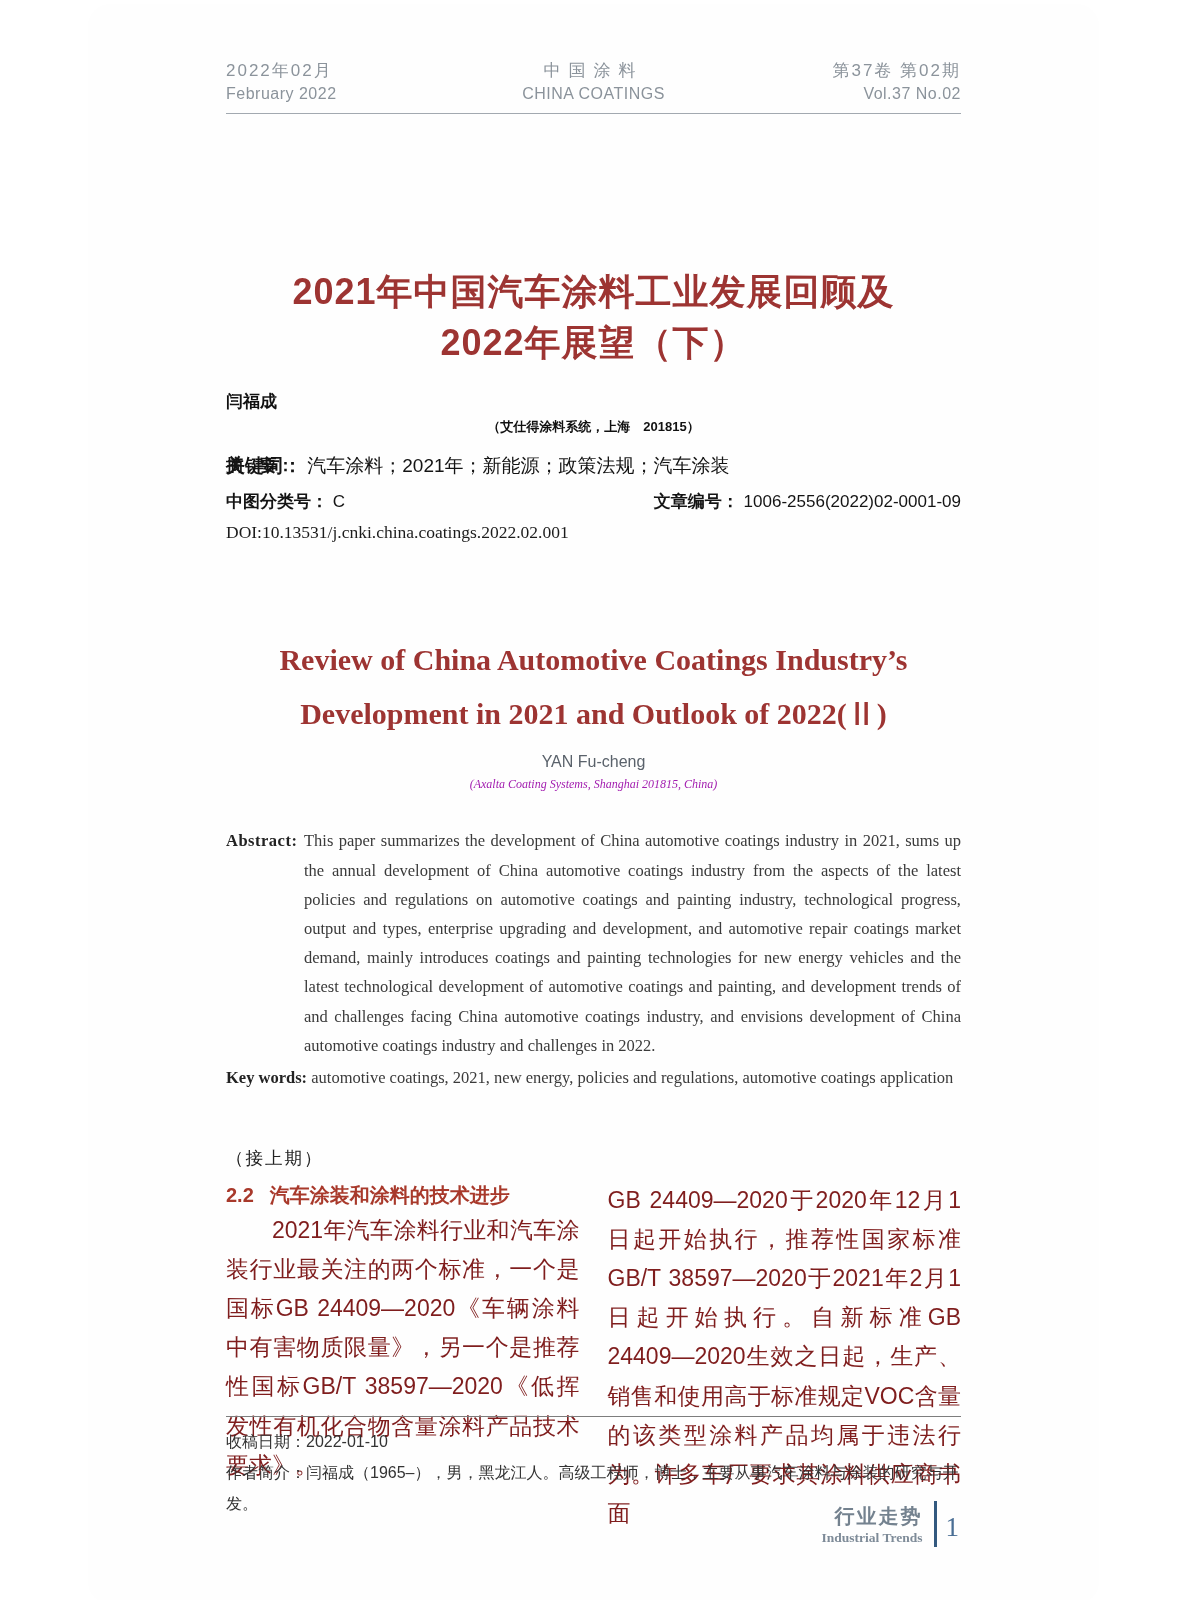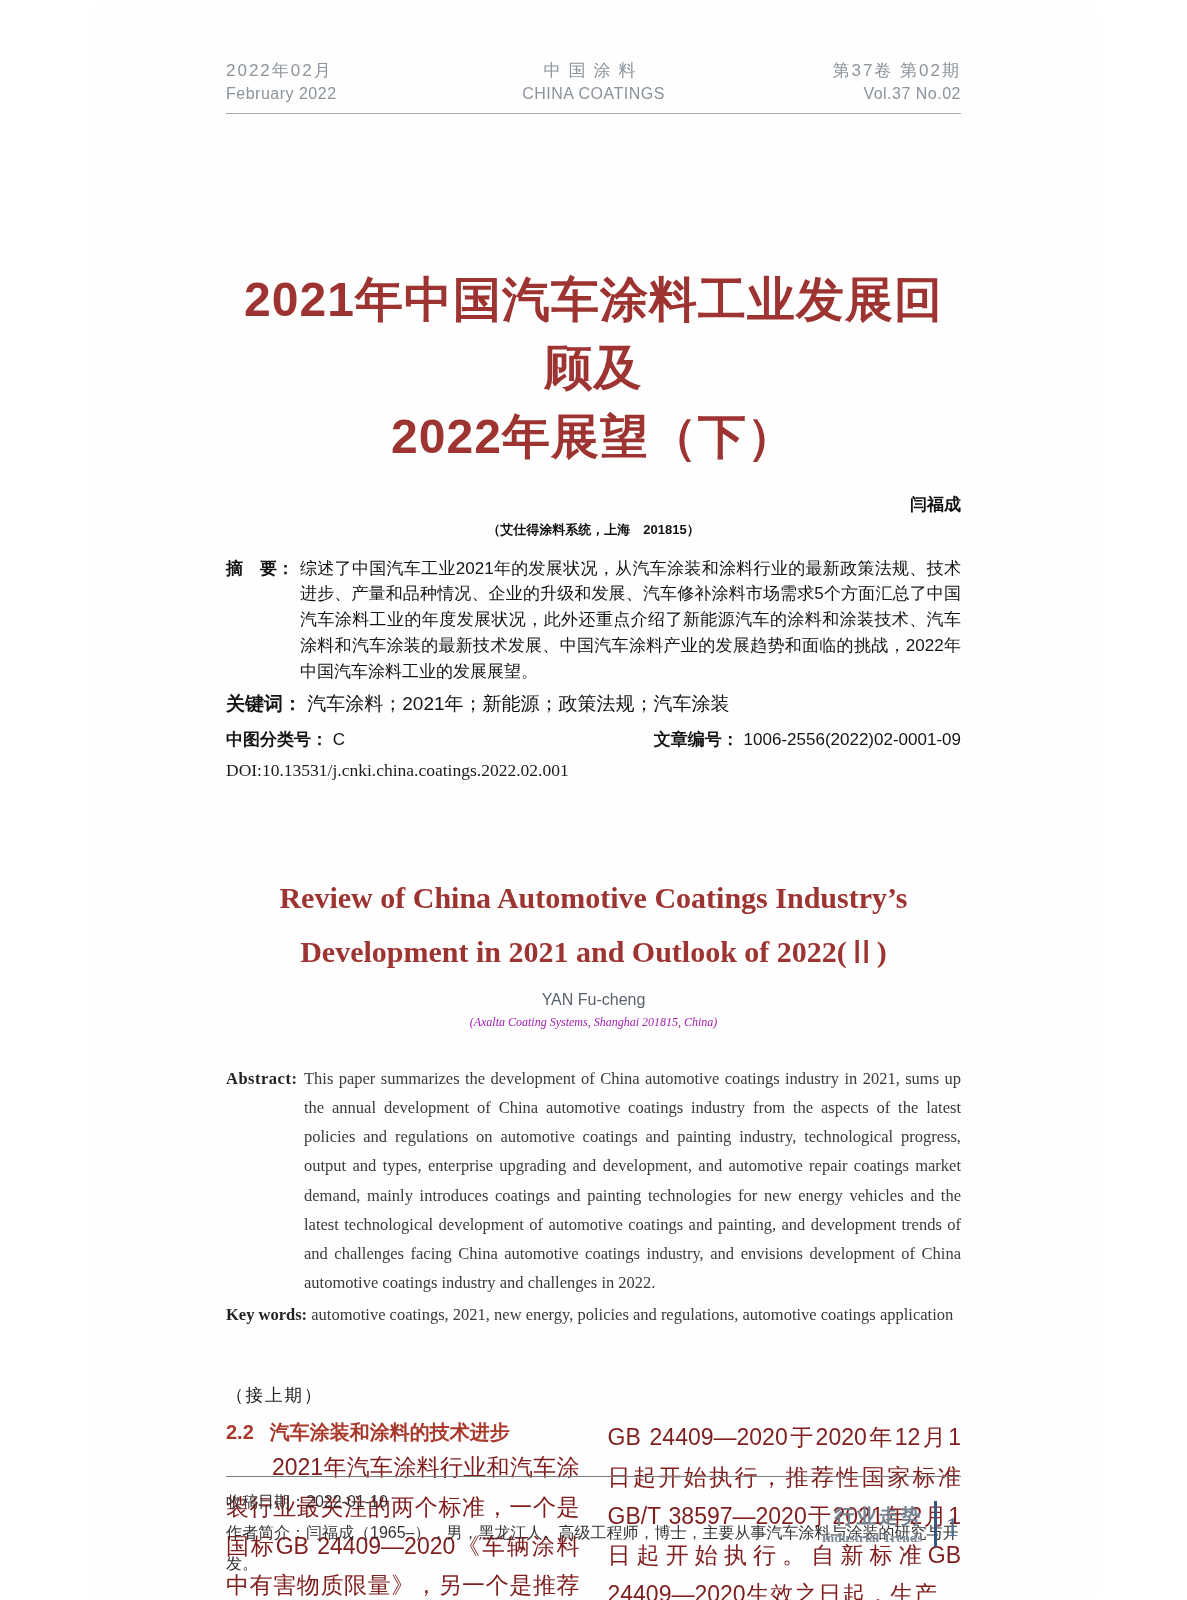--- a/index.html
+++ b/index.html
@@ -35,27 +35,27 @@
   .jheader .cn { letter-spacing: 2px; }
   .jheader .c-center .cn { letter-spacing: 8px; }
   .jheader .en { font-size: 16px; letter-spacing: 0.5px; }
 
   
   .title-cn {
     margin-top: 152px;
     text-align: center;
     color: #9d3432;
     font-weight: 700;
-    font-size: 48px;
+    font-size: 36px;
     line-height: 1.42;
     letter-spacing: 1px;
   }
   .author-cn {
     margin-top: 22px;
-    text-align: right;
+    text-align: left;
     font-weight: 700;
     font-size: 17px;
     color: #111;
   }
   .affil-cn {
     margin-top: 5px;
     text-align: center;
     font-weight: 700;
     font-size: 13px;
     color: #111;
@@ -174,21 +174,21 @@
     line-height: 1.7;
     text-align: justify;
     color: #7f1d1d;
   }
   .para.indent { text-indent: 2em; margin-top: 2px; }
 
   
   .footnote {
     position: absolute;
     left: 138px; right: 138px;
-    top: 1472px;
+    top: 1412px;
     border-top: 1px solid #7d7d7d;
     padding-top: 9px;
     font-size: 16px;
     line-height: 1.95;
     color: #333;
   }
 
   
   .footer-mark {
     position: absolute;
@@ -247,21 +247,20 @@
     <h1 class="title-cn">
       <div>2021年中国汽车涂料工业发展回顾及</div>
       <div>2022年展望（下）</div>
     </h1>
 
     <div class="author-cn">闫福成</div>
     <div class="affil-cn">（艾仕得涂料系统，上海　201815）</div>
 
     <div class="abstract-cn">
       <span class="lbl">摘　要：</span>
-      <span>综述了中国汽车工业2021年的发展状况，从汽车涂装和涂料行业的最新政策法规、技术进步、产量和品种情况、企业的升级和发展、汽车修补涂料市场需求5个方面汇总了中国汽车涂料工业的年度发展状况，此外还重点介绍了新能源汽车的涂料和涂装技术、汽车涂料和汽车涂装的最新技术发展、中国汽车涂料产业的发展趋势和面临的挑战，2022年中国汽车涂料工业的发展展望。</span>
     </div>
 
     <div class="kw-cn">
       <span class="lbl">关键词：</span>
       <span>汽车涂料；2021年；新能源；政策法规；汽车涂装</span>
     </div>
 
     <div class="meta-row">
       <span class="m2">
         <span class="lbl">中图分类号：</span>

